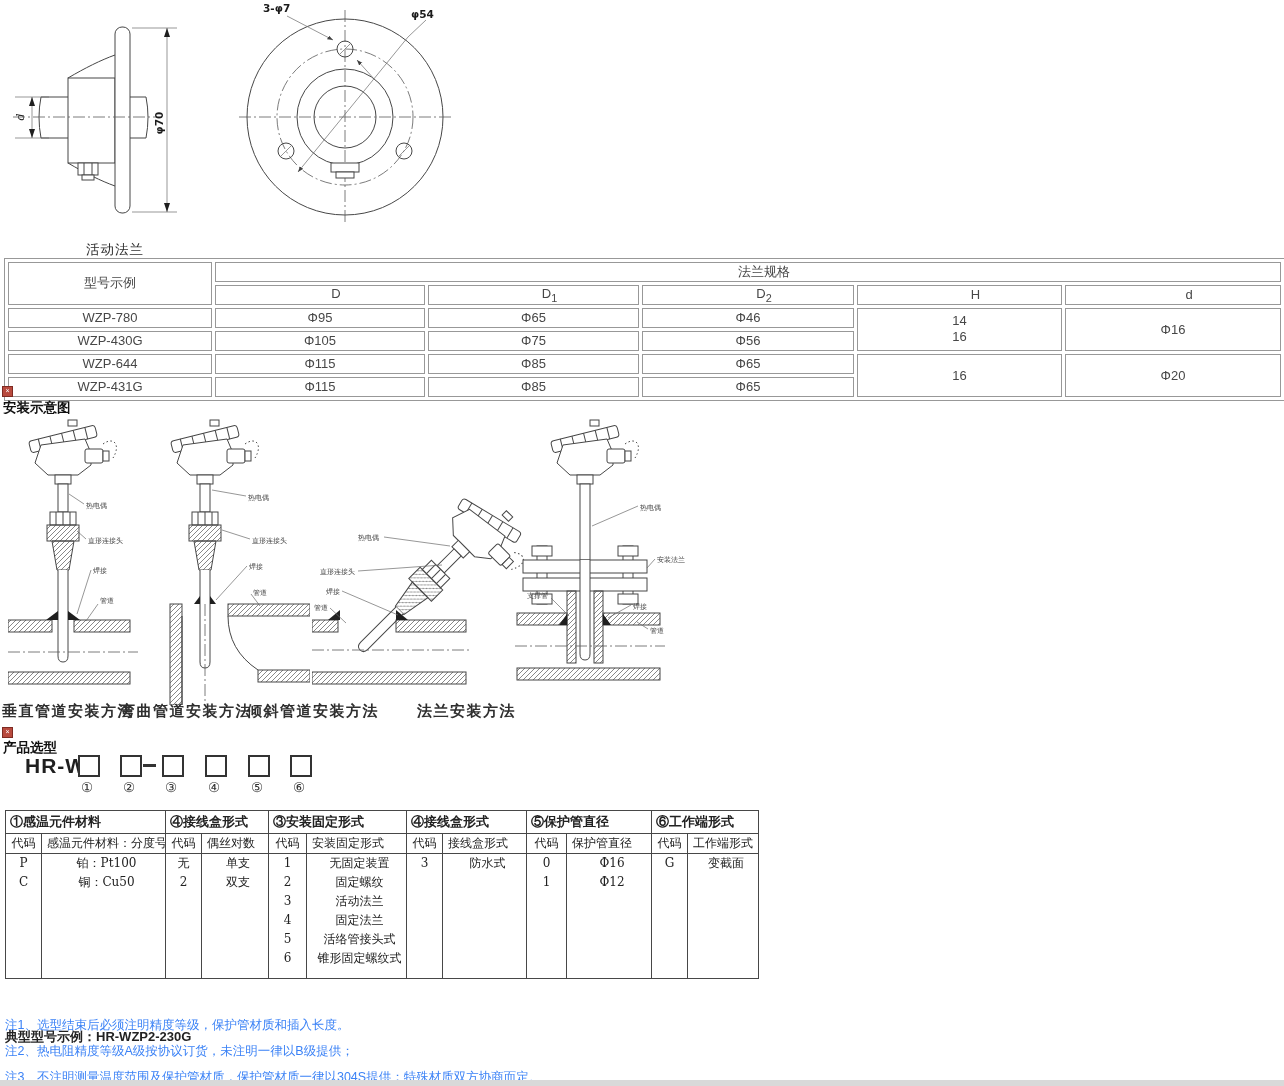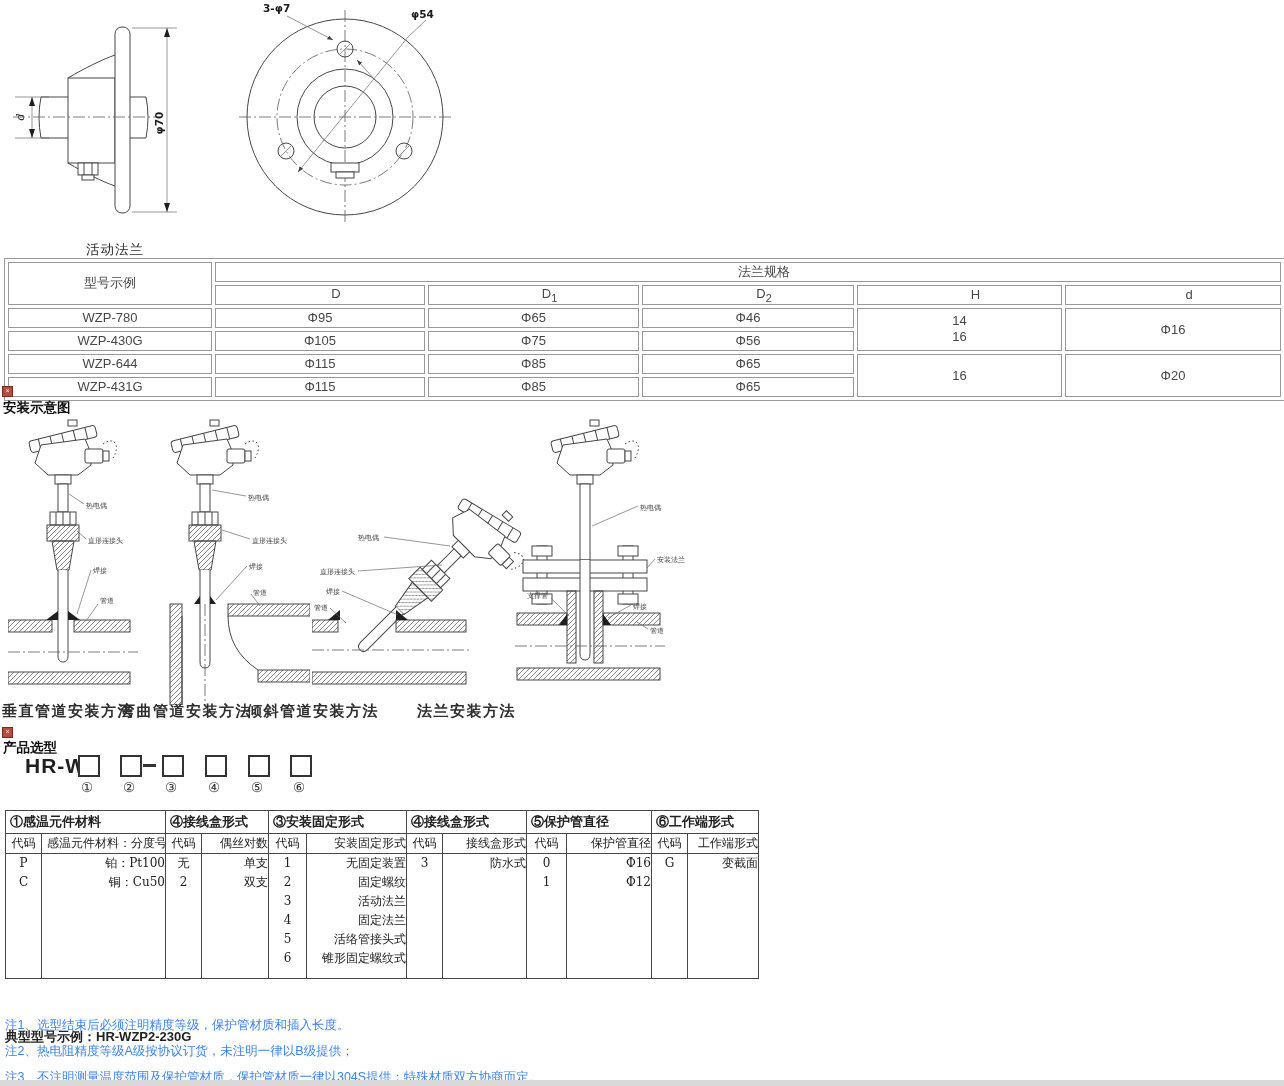--- a/index.html
+++ b/index.html
@@ -44,23 +44,23 @@
   .pos-num{position:absolute;top:779px;width:18px;text-align:center;font-size:13.5px;
            font-family:"DejaVu Serif",serif;color:#333;}
 
   
   table.sel{border-collapse:collapse;table-layout:fixed;width:753px;height:165px;
             font-family:"DejaVu Serif","Liberation Serif",serif;color:#222;}
   table.sel td{border:1px solid #474747;padding:0;vertical-align:top;background:#fff;}
   table.sel td.title{font-size:13px;font-weight:bold;padding:2px 0 2px 4px;vertical-align:middle;
                      white-space:nowrap;overflow:hidden;}
   table.sel td.sub{font-size:12px;height:19px;vertical-align:middle;text-align:center;white-space:nowrap;overflow:hidden;}
-  table.sel td.subv{font-size:12px;height:19px;vertical-align:middle;text-align:right;padding-left:5px;white-space:nowrap;overflow:hidden;}
+  table.sel td.subv{font-size:12px;height:19px;vertical-align:middle;text-align:left;padding-left:5px;white-space:nowrap;overflow:hidden;}
   table.sel td.codec div{line-height:19px;text-align:center;font-size:12px;}
-  table.sel td.valc div{line-height:19px;text-align:right;padding-left:6px;font-size:12px;white-space:nowrap;}
+  table.sel td.valc div{line-height:19px;text-align:center;padding-left:6px;font-size:12px;white-space:nowrap;}
 </style>
 </head>
 <body>
 
 <div class="page">
 
   <svg class="abs" style="left:5px;top:10px;" width="200" height="225" viewBox="0 0 200 225">
 
     <line class="st" x1="36" y1="87" x2="141" y2="87"></line>
     <line class="st" x1="36" y1="128" x2="141" y2="128"></line>

